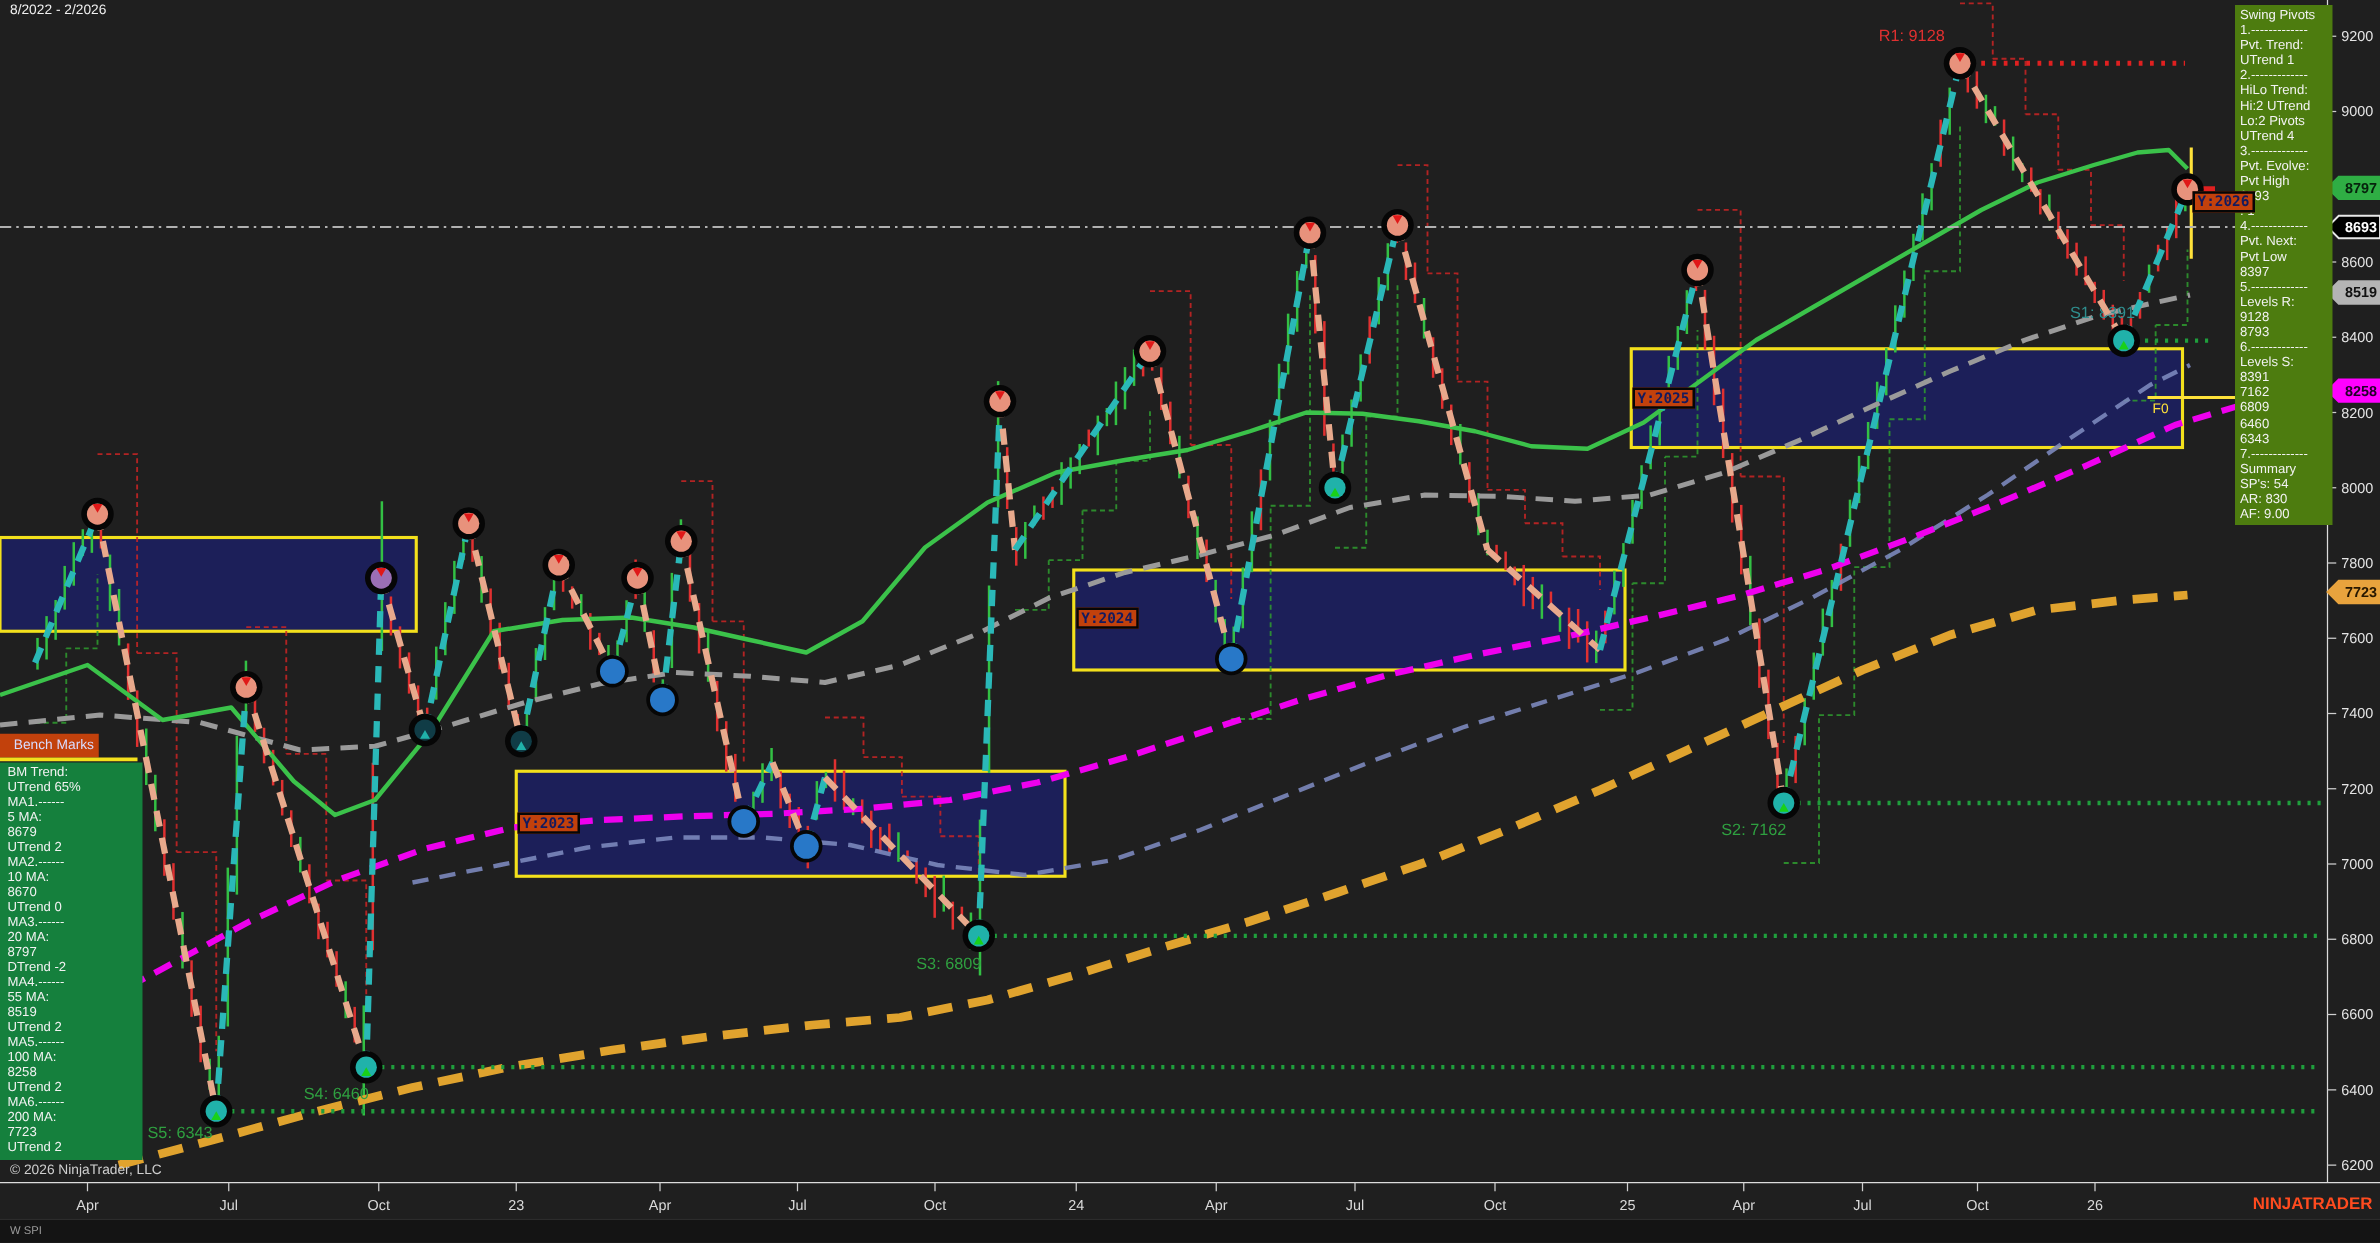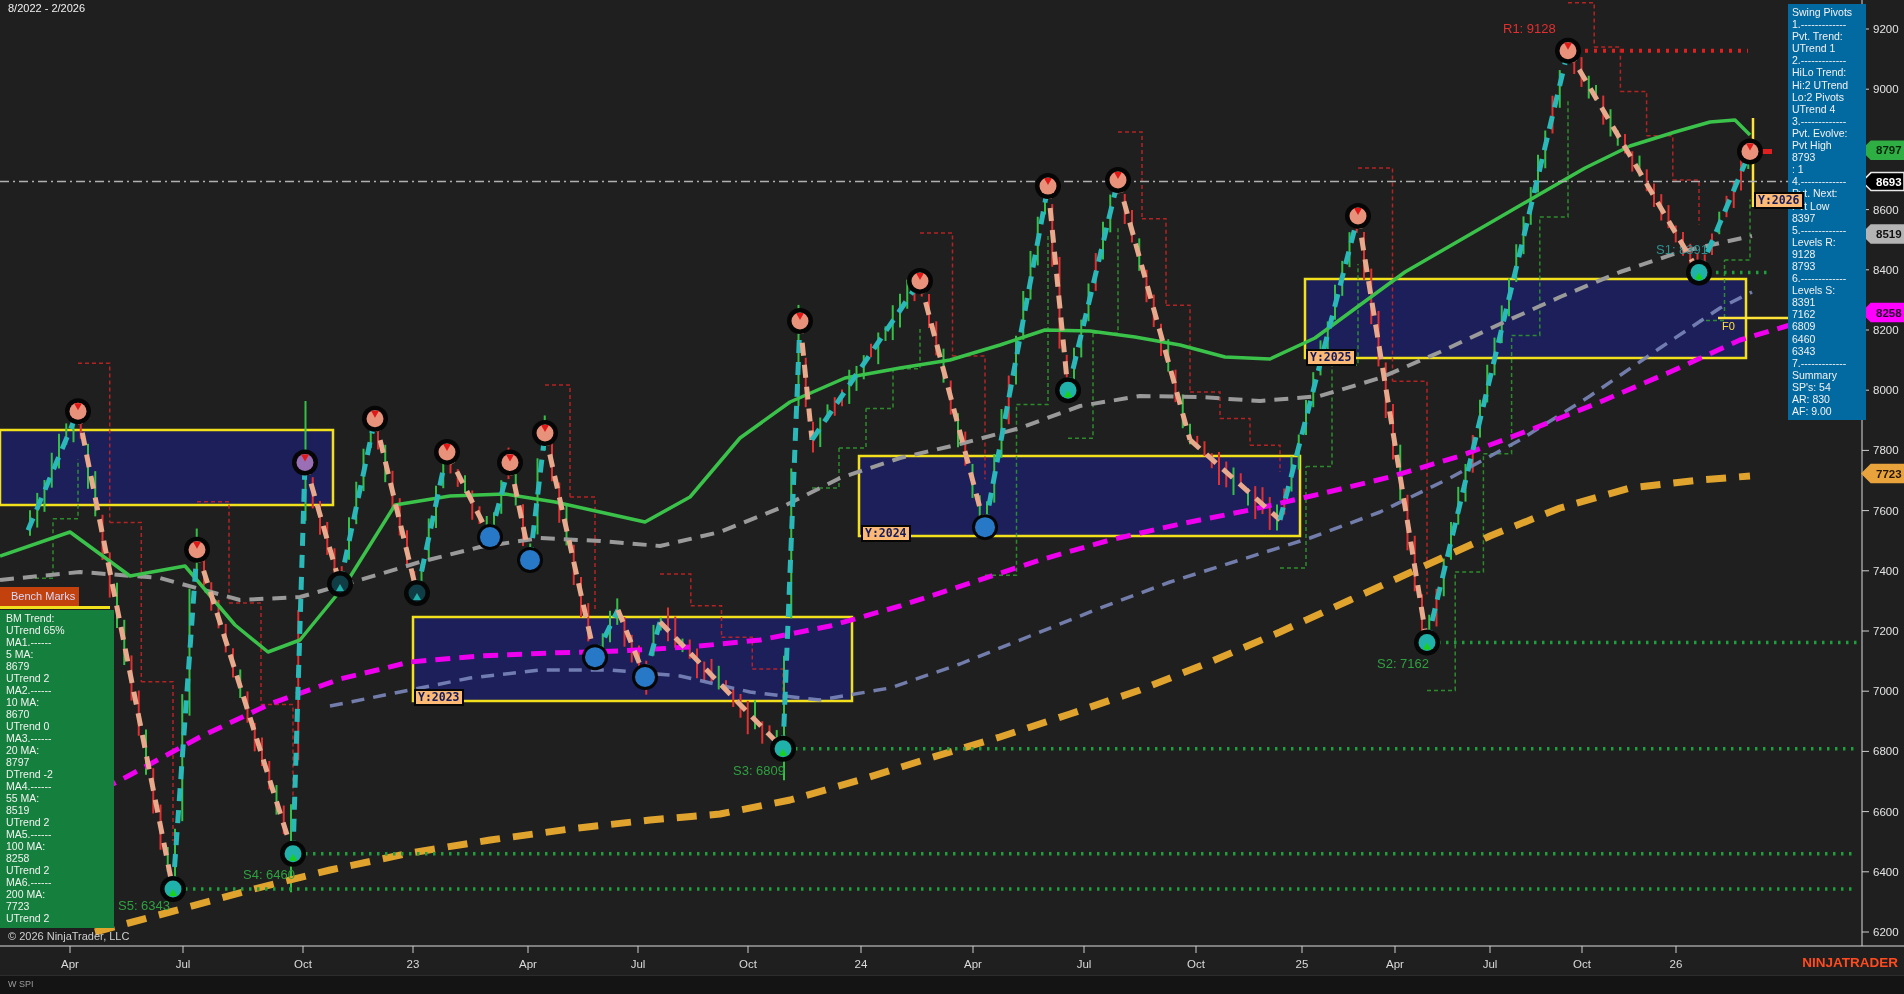--- a/index.html
+++ b/index.html
@@ -11,28 +11,28 @@
   #title-box{left:5px;top:14px;width:252px;height:56px;background:#0a0a0a;color:#ffffff;
              padding-left:4px;}
   #title-box .t1{font-size:17.5px;margin-top:3px;}
   #title-box .t2{font-size:17.5px;margin-top:4px;}
   #copyright{left:8px;top:930px;color:#cfcfcf;font-size:11px;}
   #bench-chip{left:0;top:587px;width:68px;height:19px;background:#c2410c;color:#d8dcff;
               font-size:11px;padding-left:11px;line-height:19px;}
   #bench-rule{left:0;top:606px;width:110px;height:3px;background:#f3e01c;}
   #left-panel{left:0;top:610px;width:108px;background:#15803d;color:#f2f2f2;font-size:10.5px;
               line-height:12px;padding:2px 0 4px 6px;}
-  #right-panel{left:1788px;top:4px;width:74px;background:#0369a1;color:#f2f2f2;font-size:10.5px;
+  #right-panel{left:1788px;top:4px;width:74px;background:#4d7c0f;color:#f2f2f2;font-size:10.5px;
                line-height:12.1px;padding:2px 0 3px 4px;}
   #bottom-strip{left:0;top:975px;width:1904px;height:19px;background:#141414;border-top:1px solid #2c2c2c;}
   #wspi{left:8px;top:979px;color:#9a9a9a;font-size:9px;}
   #brand{left:1790px;top:955px;width:108px;text-align:right;color:#ff4b1f;font-size:13.5px;font-weight:bold;}
-  .ylabel{position:absolute;background:#fdba74;border:2px solid #060606;color:#131a5e;
+  .ylabel{position:absolute;background:#c2410c;border:2px solid #060606;color:#131a5e;
           font-family:"DejaVu Sans Mono",monospace;font-size:11.5px;font-weight:bold;
-          padding:0 2px;line-height:13px;margin-top:39px;}
+          padding:0 2px;line-height:13px;}
 </style>
 </head>
 <body>
 
 <div id="stage">
   <svg id="chart" width="1904" height="994">
       <rect x="0" y="430" width="333" height="75" fill="#1c2066" fill-opacity="0.82" stroke="#f3e01c" stroke-width="2.5"></rect>
       <rect x="413" y="617" width="439" height="84" fill="#1c2066" fill-opacity="0.82" stroke="#f3e01c" stroke-width="2.5"></rect>
       <rect x="859" y="456" width="441" height="80" fill="#1c2066" fill-opacity="0.82" stroke="#f3e01c" stroke-width="2.5"></rect>
       <rect x="1305" y="279" width="441" height="79" fill="#1c2066" fill-opacity="0.82" stroke="#f3e01c" stroke-width="2.5"></rect>

